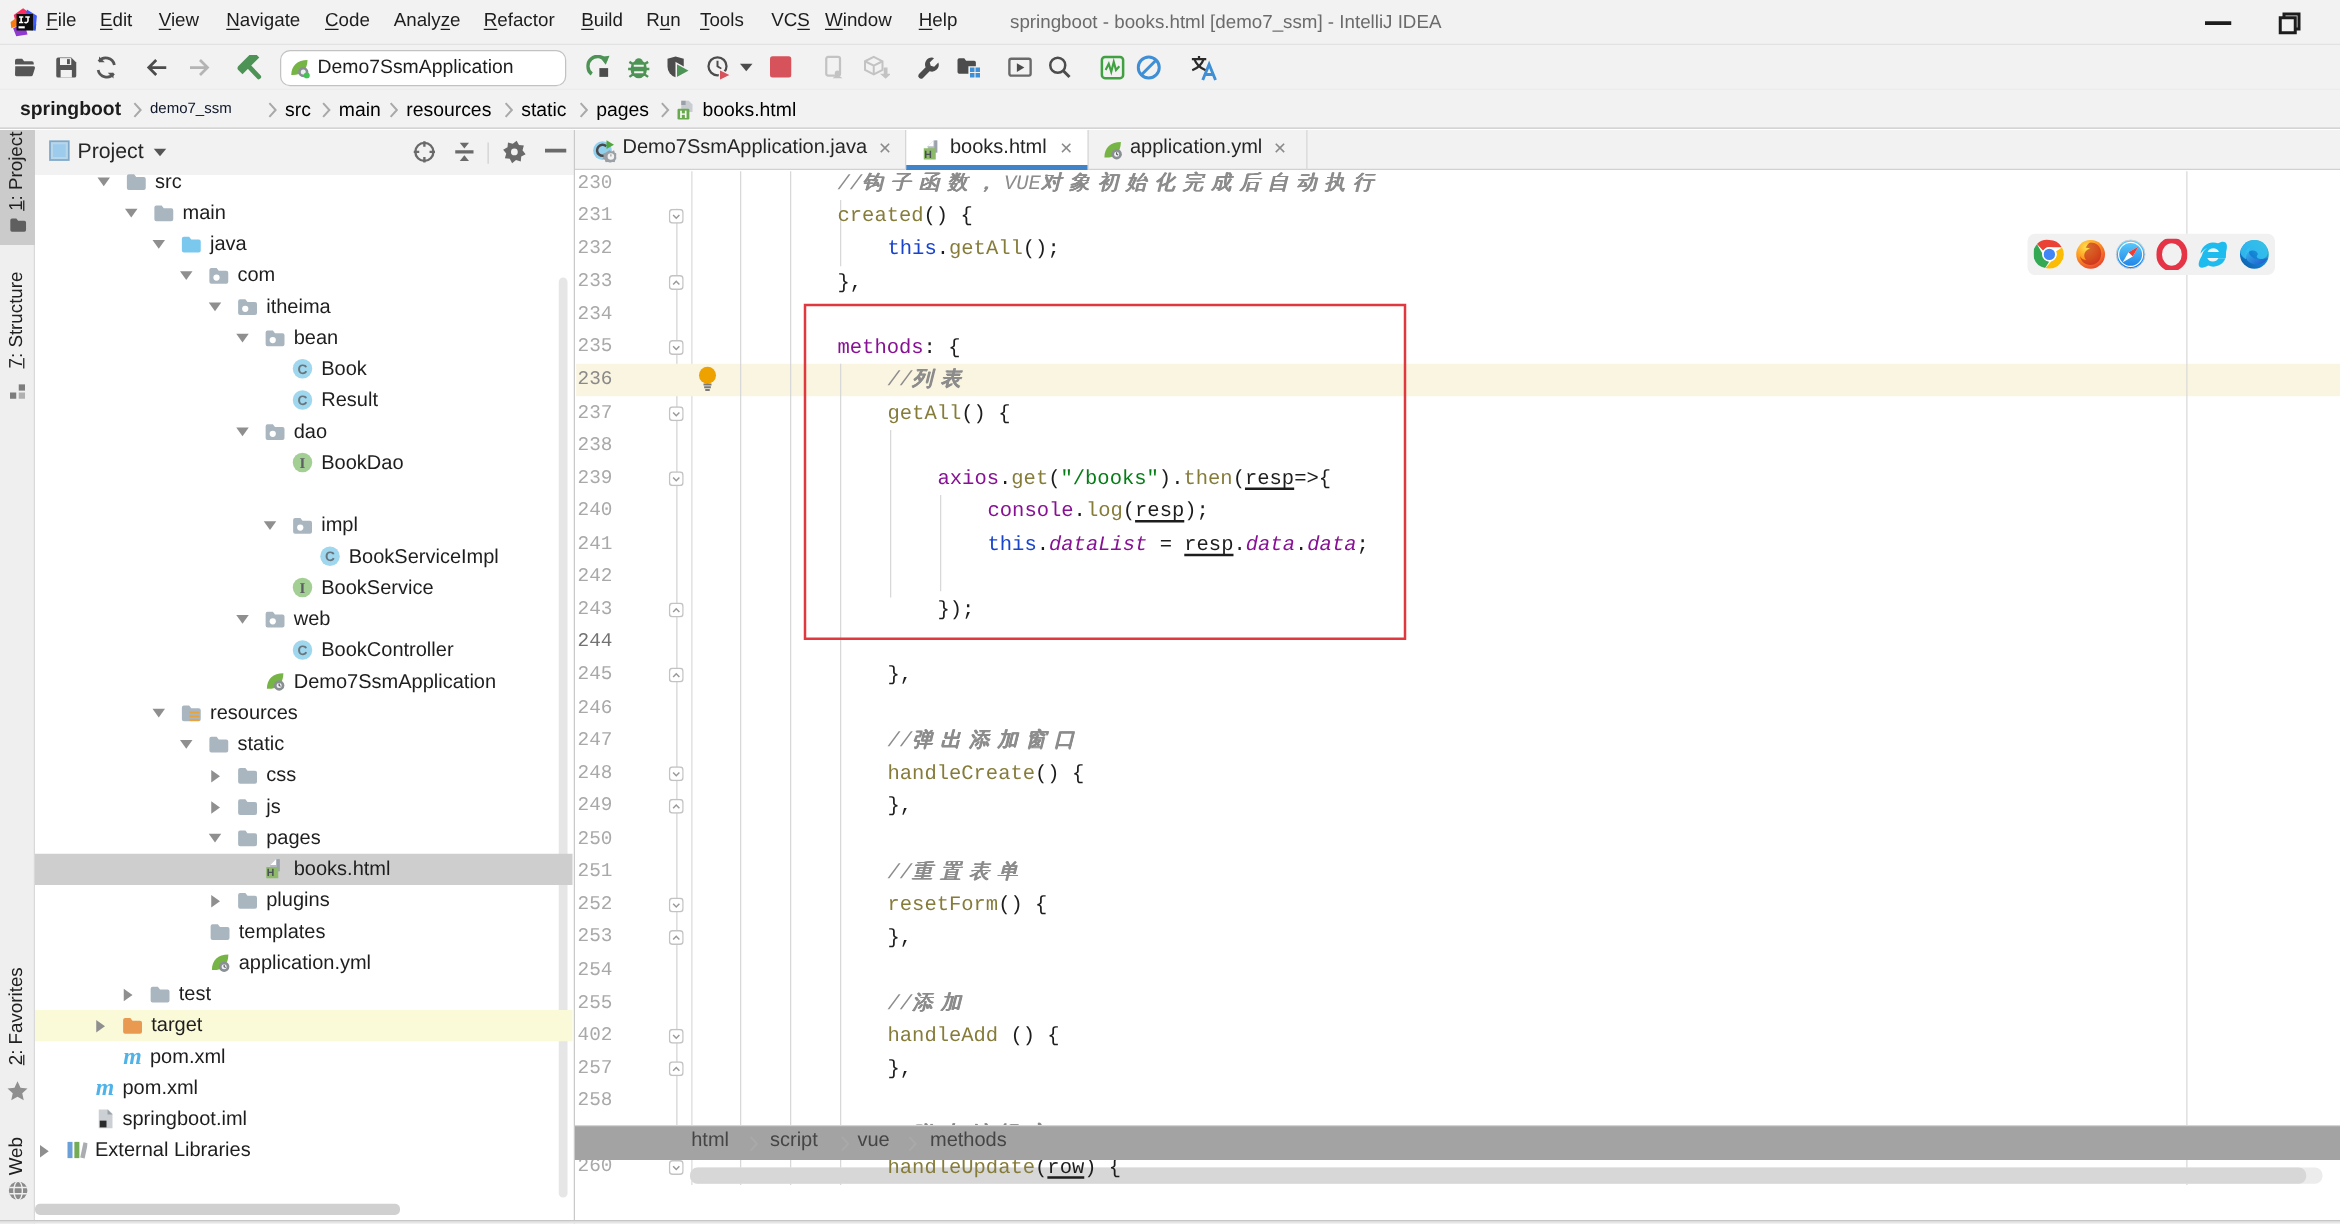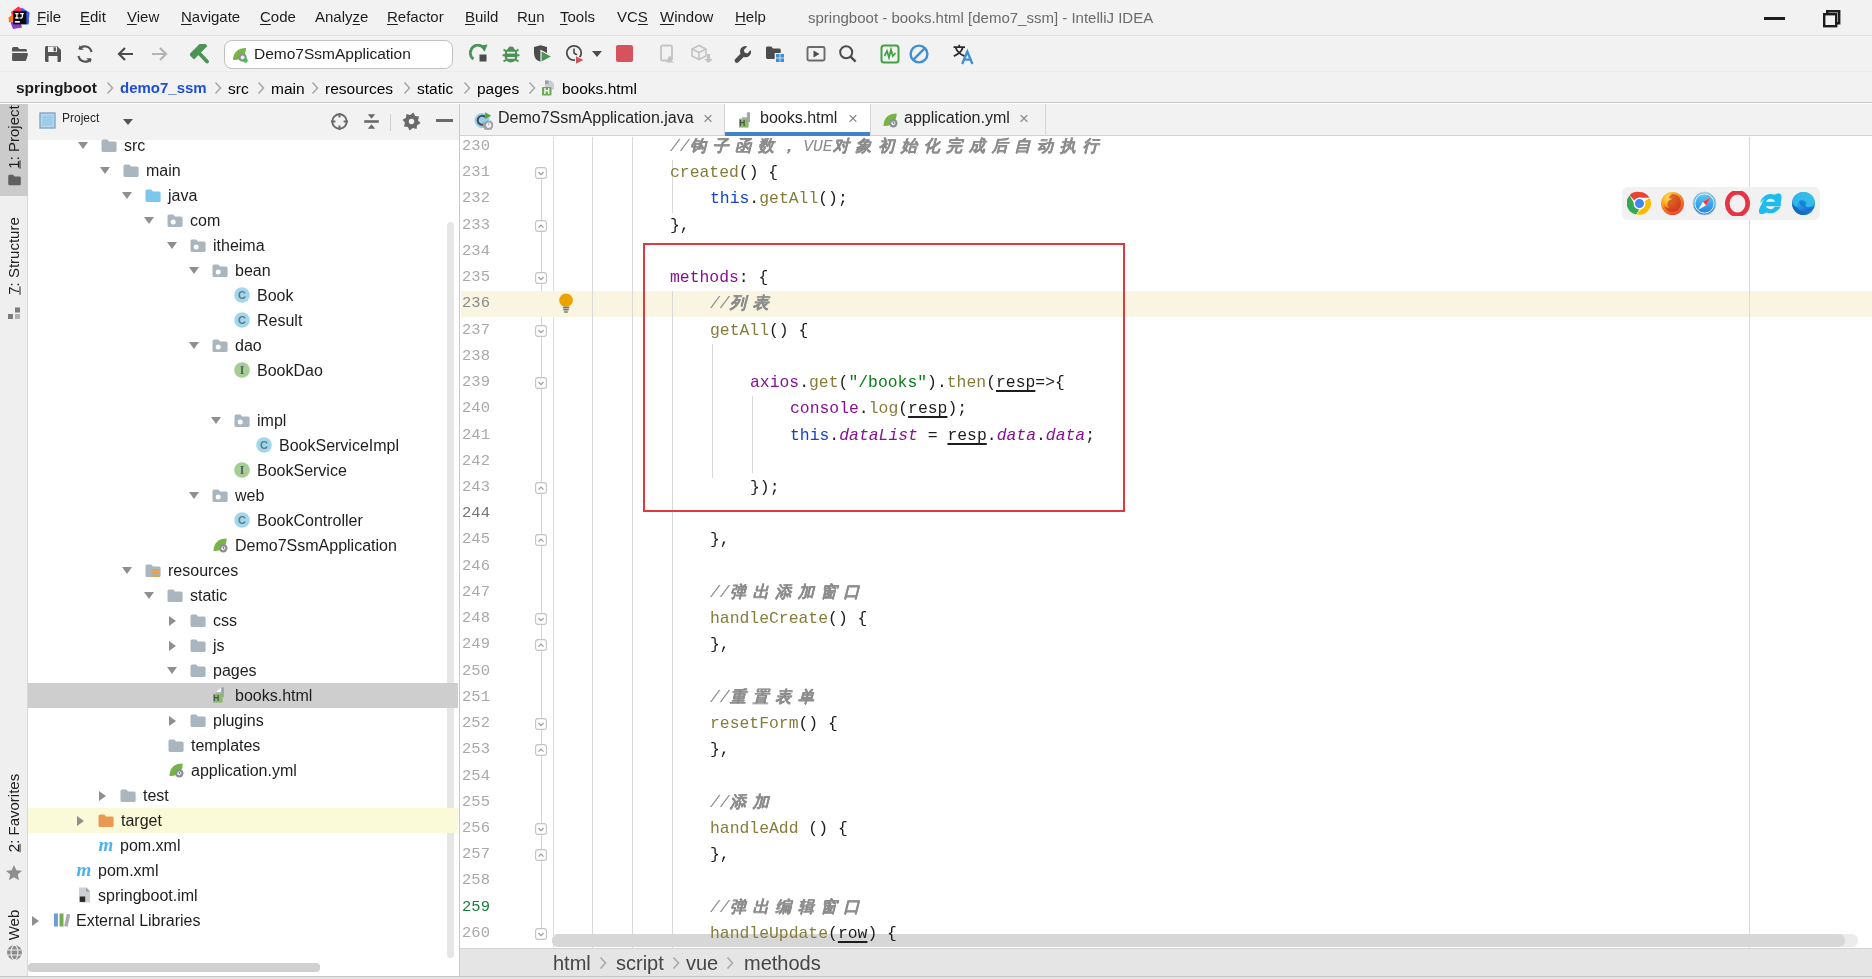--- a/index.html
+++ b/index.html
@@ -39,22 +39,22 @@
   .cmt { color:#8c8c8c; font-style:italic; }
   .fn  { color:#867c3a; }
   .kw  { color:#1743cd; }
   .pp  { color:#871094; }
   .ppi { color:#871094; font-style:italic; }
   .st  { color:#067d17; }
   .pr  { text-decoration:underline; text-underline-offset:3px; text-decoration-thickness:1.5px; }
   .cjk { letter-spacing:6.3px; text-shadow:0.5px 0 currentColor,-0.5px 0 currentColor,0 0.5px currentColor; }
   .guide { position:absolute; width:1px; background:#d8d8d8; }
   
-  #bcrumb { left:460px; top:948px; width:1412px; height:28px; background:#e5e5e5; border-top:1px solid #d4d4d4;
-            font-size:20px; color:#454545; }
+  #bcrumb { left:460px; top:900px; width:1412px; height:28px; background:#a3a3a3; border-top:1px solid #d4d4d4;
+            font-size:16px; color:#454545; }
   #statusb { left:0; top:976px; width:1872px; height:3px; background:#e5e5e5; border-top:1px solid #c6c6c6; }
 </style>
 </head>
 <body>
 <div id="app">
   <div id="titlebar" class="abs">
     <svg class="abs" style="left:8px;top:6px" width="24" height="24" viewBox="0 0 24 24">
       <path d="M3 6 L10.5 0.5 L16 4.5 L11 10 L4 10z" fill="#fb2c5f"></path>
       <path d="M13.5 1.5 L21.5 6.5 L20.5 17.5 L12 12z" fill="#3d5afe"></path>
       <path d="M0.5 11.5 L5.5 8 L6.5 14.5 L1 16.5z" fill="#f97a12"></path>
@@ -190,21 +190,21 @@
       <path d="M1.5 4.2 h11.5 M7.2 1.8 v2.4" fill="none" stroke="#2b2b2b" stroke-width="1.8"></path>
       <path d="M10.8 4.5 C9.5 8.5 6 11.5 1.8 13.2 M3.6 4.5 C5 8.5 8.5 11.5 12.6 13.2" fill="none" stroke="#2b2b2b" stroke-width="1.8"></path>
       <path d="M10.2 21 L15.3 8.5 L20.4 21 M12 16.6 h6.6" fill="none" stroke="#3e8fd6" stroke-width="2.3"></path>
     </svg>
   </div>
   <div id="navbar" class="abs">
     <span class="abs" style="left:16px;top:7px;font-size:15.5px;font-weight:bold;color:#1c1c1c">springboot</span>
     <svg class="abs" style="left:106px;top:9px" width="8" height="14" viewBox="0 0 8 14">
         <path d="M1.5 1.5 L6.5 7 L1.5 12.5" fill="none" stroke="#a9a9a9" stroke-width="1.6"></path>
       </svg>
-    <span class="abs" style="left:120px;top:7px;font-size:15px;font-weight:bold;color:#1d4ed8">demo7_ssm</span>
+    <span class="abs" style="left:120px;top:7px;font-size:12px;font-weight:normal;color:#0f172a">demo7_ssm</span>
     <svg class="abs" style="left:214px;top:9px" width="8" height="14" viewBox="0 0 8 14">
         <path d="M1.5 1.5 L6.5 7 L1.5 12.5" fill="none" stroke="#a9a9a9" stroke-width="1.6"></path>
       </svg>
     <span class="abs" style="left:228px;top:8px;font-size:15.5px">src</span>
     <svg class="abs" style="left:257px;top:9px" width="8" height="14" viewBox="0 0 8 14">
         <path d="M1.5 1.5 L6.5 7 L1.5 12.5" fill="none" stroke="#a9a9a9" stroke-width="1.6"></path>
       </svg>
     <span class="abs" style="left:271px;top:8px;font-size:15.5px">main</span>
     <svg class="abs" style="left:311px;top:9px" width="8" height="14" viewBox="0 0 8 14">
         <path d="M1.5 1.5 L6.5 7 L1.5 12.5" fill="none" stroke="#a9a9a9" stroke-width="1.6"></path>
@@ -307,21 +307,21 @@
   <svg class="abs" style="left:6px;top:944px" width="17" height="17" viewBox="0 0 17 17">
     <circle cx="8.5" cy="8.5" r="7.4" fill="#8a8a8a"></circle>
     <ellipse cx="8.5" cy="8.5" rx="3.4" ry="7.4" fill="none" stroke="#f0f0f0" stroke-width="1.1"></ellipse>
     <path d="M1.5 6 h14 M1.5 11 h14" stroke="#f0f0f0" stroke-width="1.1" fill="none"></path>
   </svg>
   <div id="pphead" class="abs">
     <svg class="abs" style="left:11px;top:8px" width="17" height="17" viewBox="0 0 17 17">
       <rect x="1" y="1" width="15" height="15" fill="#b8d6ea" stroke="#7fa8c8" stroke-width="1.4"></rect>
       <rect x="3.4" y="3.4" width="10.2" height="10.2" fill="#9dcbeb"></rect>
     </svg>
-    <span class="abs" style="left:34px;top:7px;font-size:12px;color:#262626">Project</span>
+    <span class="abs" style="left:34px;top:7px;font-size:17px;color:#262626">Project</span>
     <div class="abs" style="left:95px;top:15px;width:0;height:0;border-left:5.5px solid transparent;border-right:5.5px solid transparent;border-top:6.5px solid #555"></div>
     <svg class="abs" style="left:302px;top:8px" width="19" height="19" viewBox="0 0 19 19">
       <circle cx="9.5" cy="9.5" r="7.2" fill="none" stroke="#6a6a6a" stroke-width="1.9"></circle>
       <path d="M9.5 1 v4.4 M9.5 13.6 v4.4 M1 9.5 h4.4 M13.6 9.5 h4.4" stroke="#6a6a6a" stroke-width="1.9"></path>
     </svg>
     <svg class="abs" style="left:334px;top:8px" width="19" height="19" viewBox="0 0 19 19">
       <path d="M9.5 6.8 L5.8 2.2 h7.4z" fill="#6a6a6a"></path>
       <rect x="2.2" y="8.2" width="14.6" height="2.6" fill="#6a6a6a"></rect>
       <path d="M9.5 12.2 L5.8 16.8 h7.4z" fill="#6a6a6a"></path>
     </svg>
@@ -667,21 +667,21 @@
       </svg>
   <div class="lnum" style="left:456px;top:740px;color:#a9a9a9">253</div>
   <div class="cl" style="left:710px;top:737px;line-height:26px">},</div>
   <svg class="abs" style="left:535px;top:744px" width="12" height="12" viewBox="0 0 12 12">
         <rect x="0.6" y="0.6" width="10.8" height="10.8" rx="2.5" fill="#fff" stroke="#c3c3c3" stroke-width="1.1"></rect>
         <path d="M3.5 7.6 L6 5 L8.5 7.6" fill="none" stroke="#9a9a9a" stroke-width="1.2"></path>
       </svg>
   <div class="lnum" style="left:456px;top:767px;color:#a9a9a9">254</div>
   <div class="lnum" style="left:456px;top:793px;color:#a9a9a9">255</div>
   <div class="cl" style="left:710px;top:790px;line-height:26px"><span class="cmt">//<span class="cjk">添加</span></span></div>
-  <div class="lnum" style="left:456px;top:819px;color:#a9a9a9">256</div>
+  <div class="lnum" style="left:456px;top:819px;color:#a9a9a9">402</div>
   <div class="cl" style="left:710px;top:816px;line-height:26px"><span class="fn">handleAdd</span> () {</div>
   <svg class="abs" style="left:535px;top:823px" width="12" height="12" viewBox="0 0 12 12">
         <rect x="0.6" y="0.6" width="10.8" height="10.8" rx="2.5" fill="#fff" stroke="#c3c3c3" stroke-width="1.1"></rect>
         <path d="M3.5 5 L6 7.6 L8.5 5" fill="none" stroke="#9a9a9a" stroke-width="1.2"></path>
       </svg>
   <div class="lnum" style="left:456px;top:845px;color:#a9a9a9">257</div>
   <div class="cl" style="left:710px;top:842px;line-height:26px">},</div>
   <svg class="abs" style="left:535px;top:849px" width="12" height="12" viewBox="0 0 12 12">
         <rect x="0.6" y="0.6" width="10.8" height="10.8" rx="2.5" fill="#fff" stroke="#c3c3c3" stroke-width="1.1"></rect>
         <path d="M3.5 7.6 L6 5 L8.5 7.6" fill="none" stroke="#9a9a9a" stroke-width="1.2"></path>

